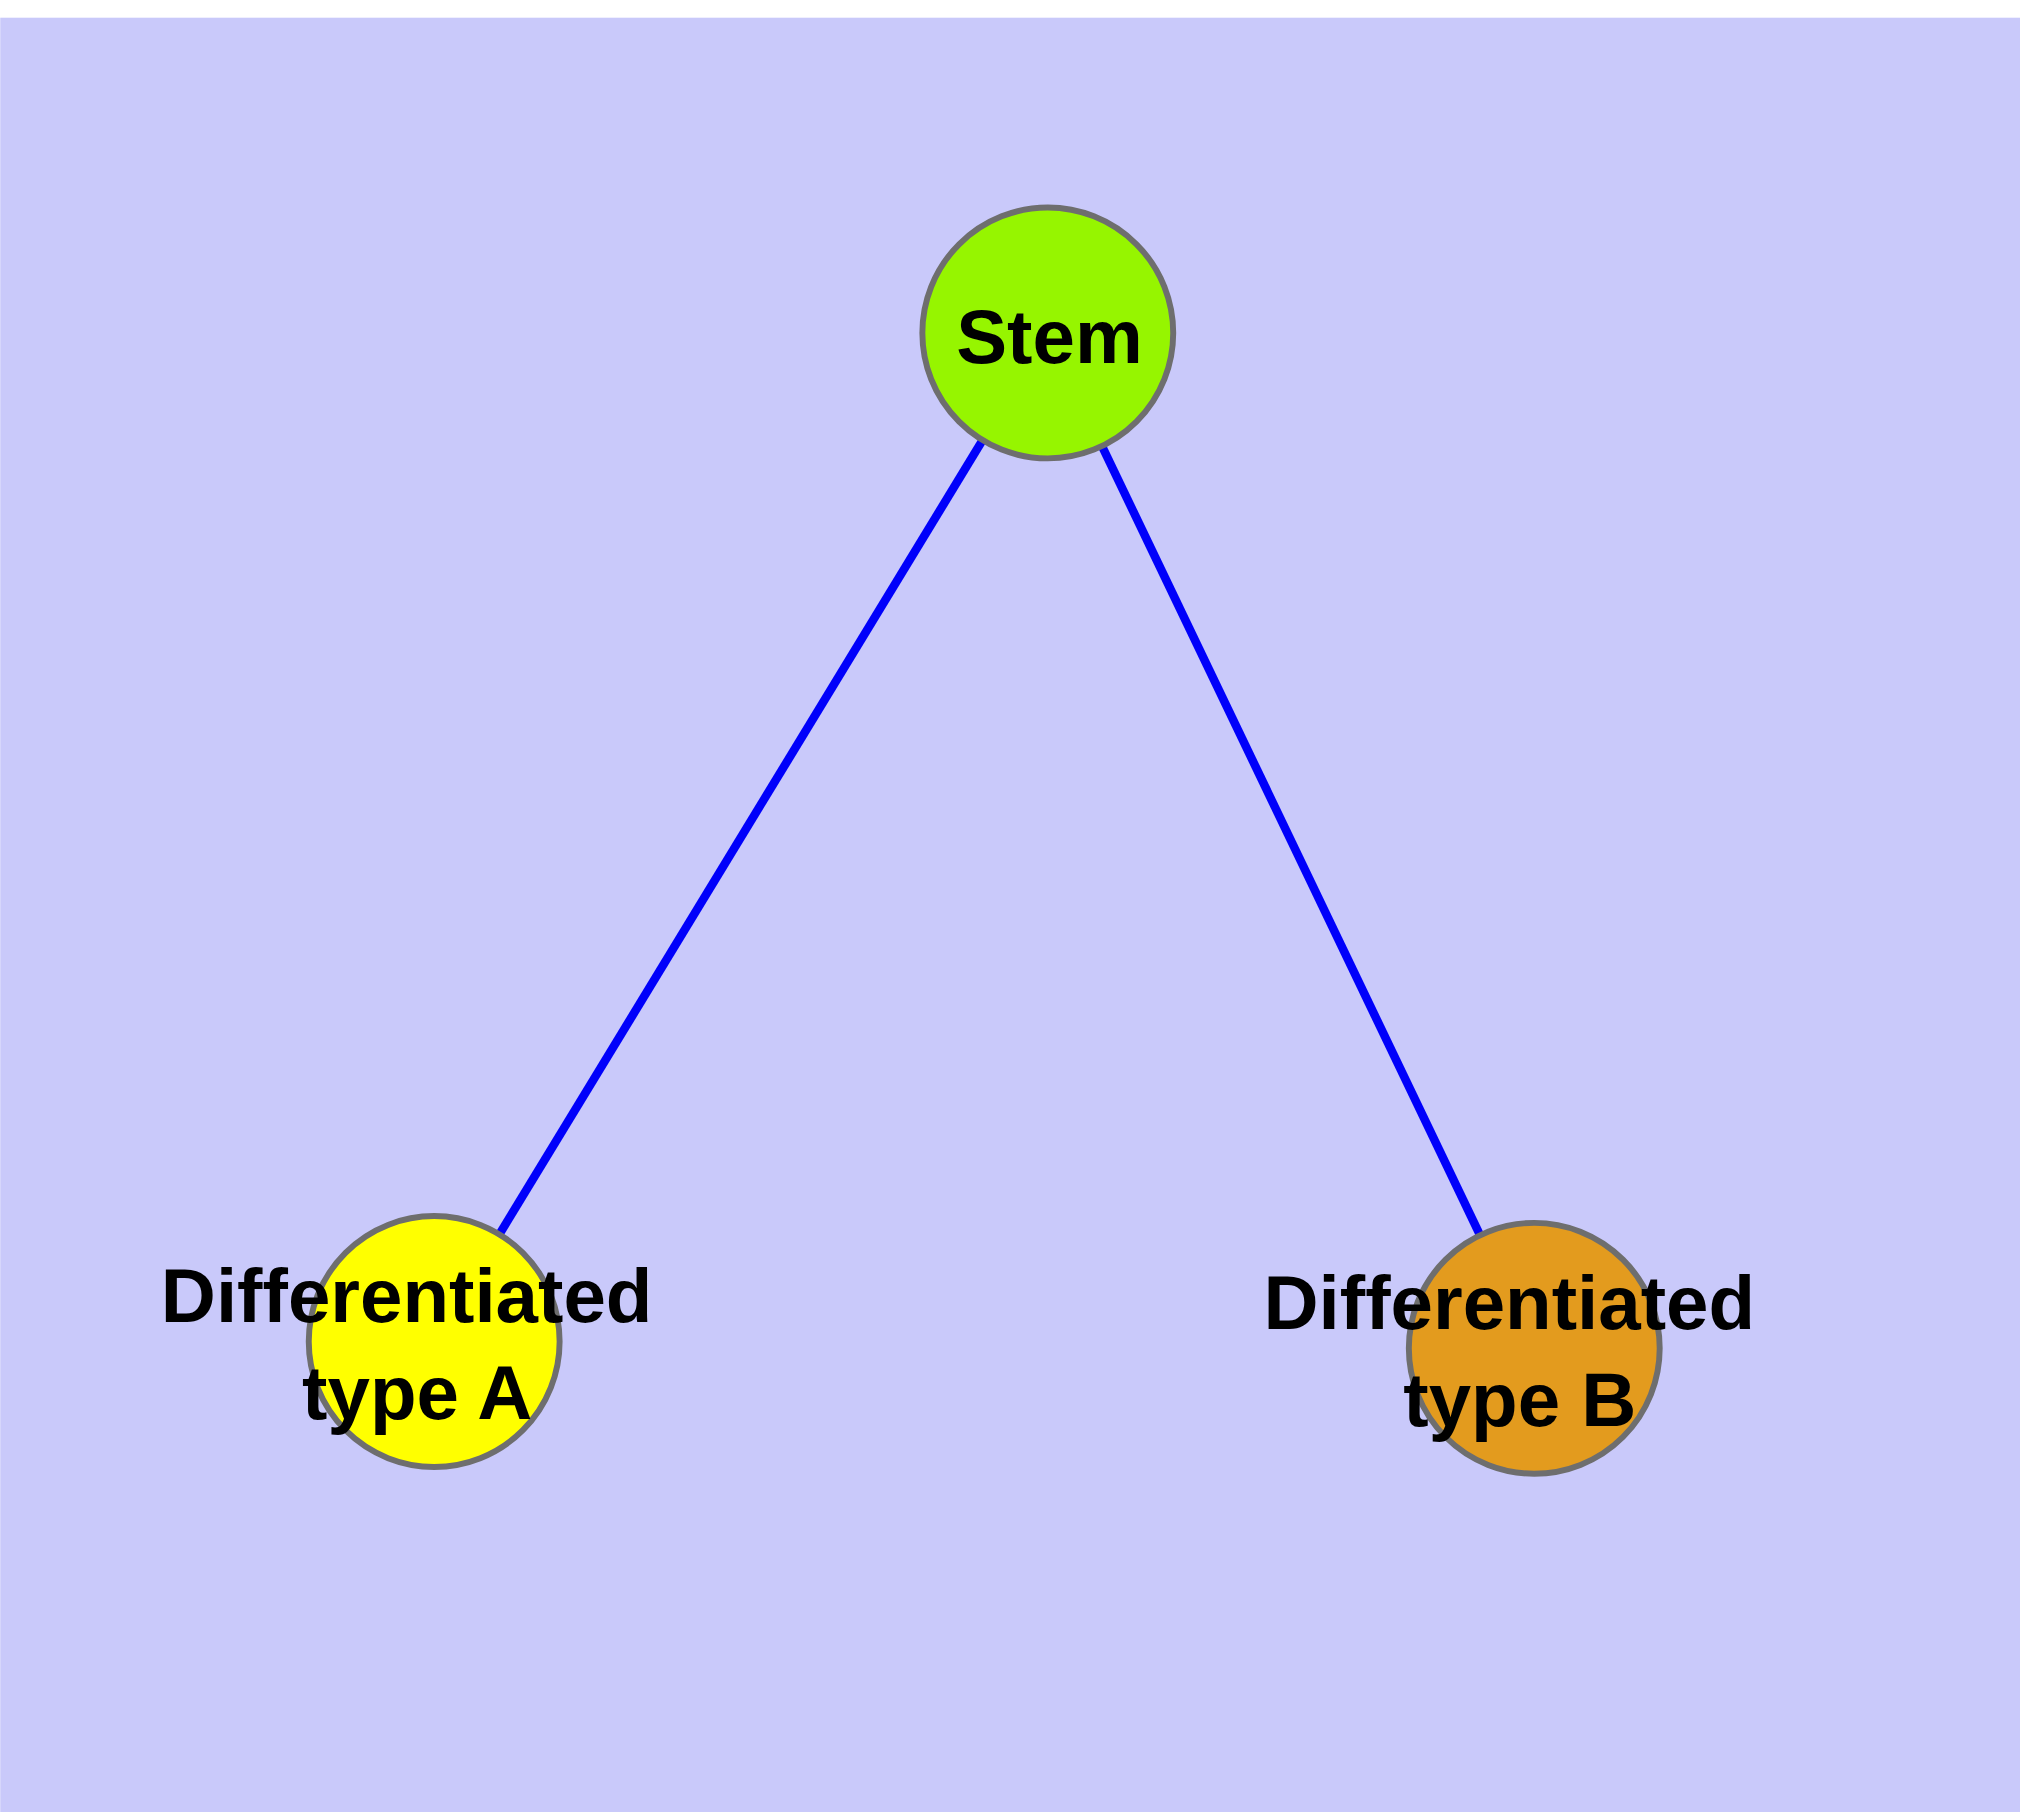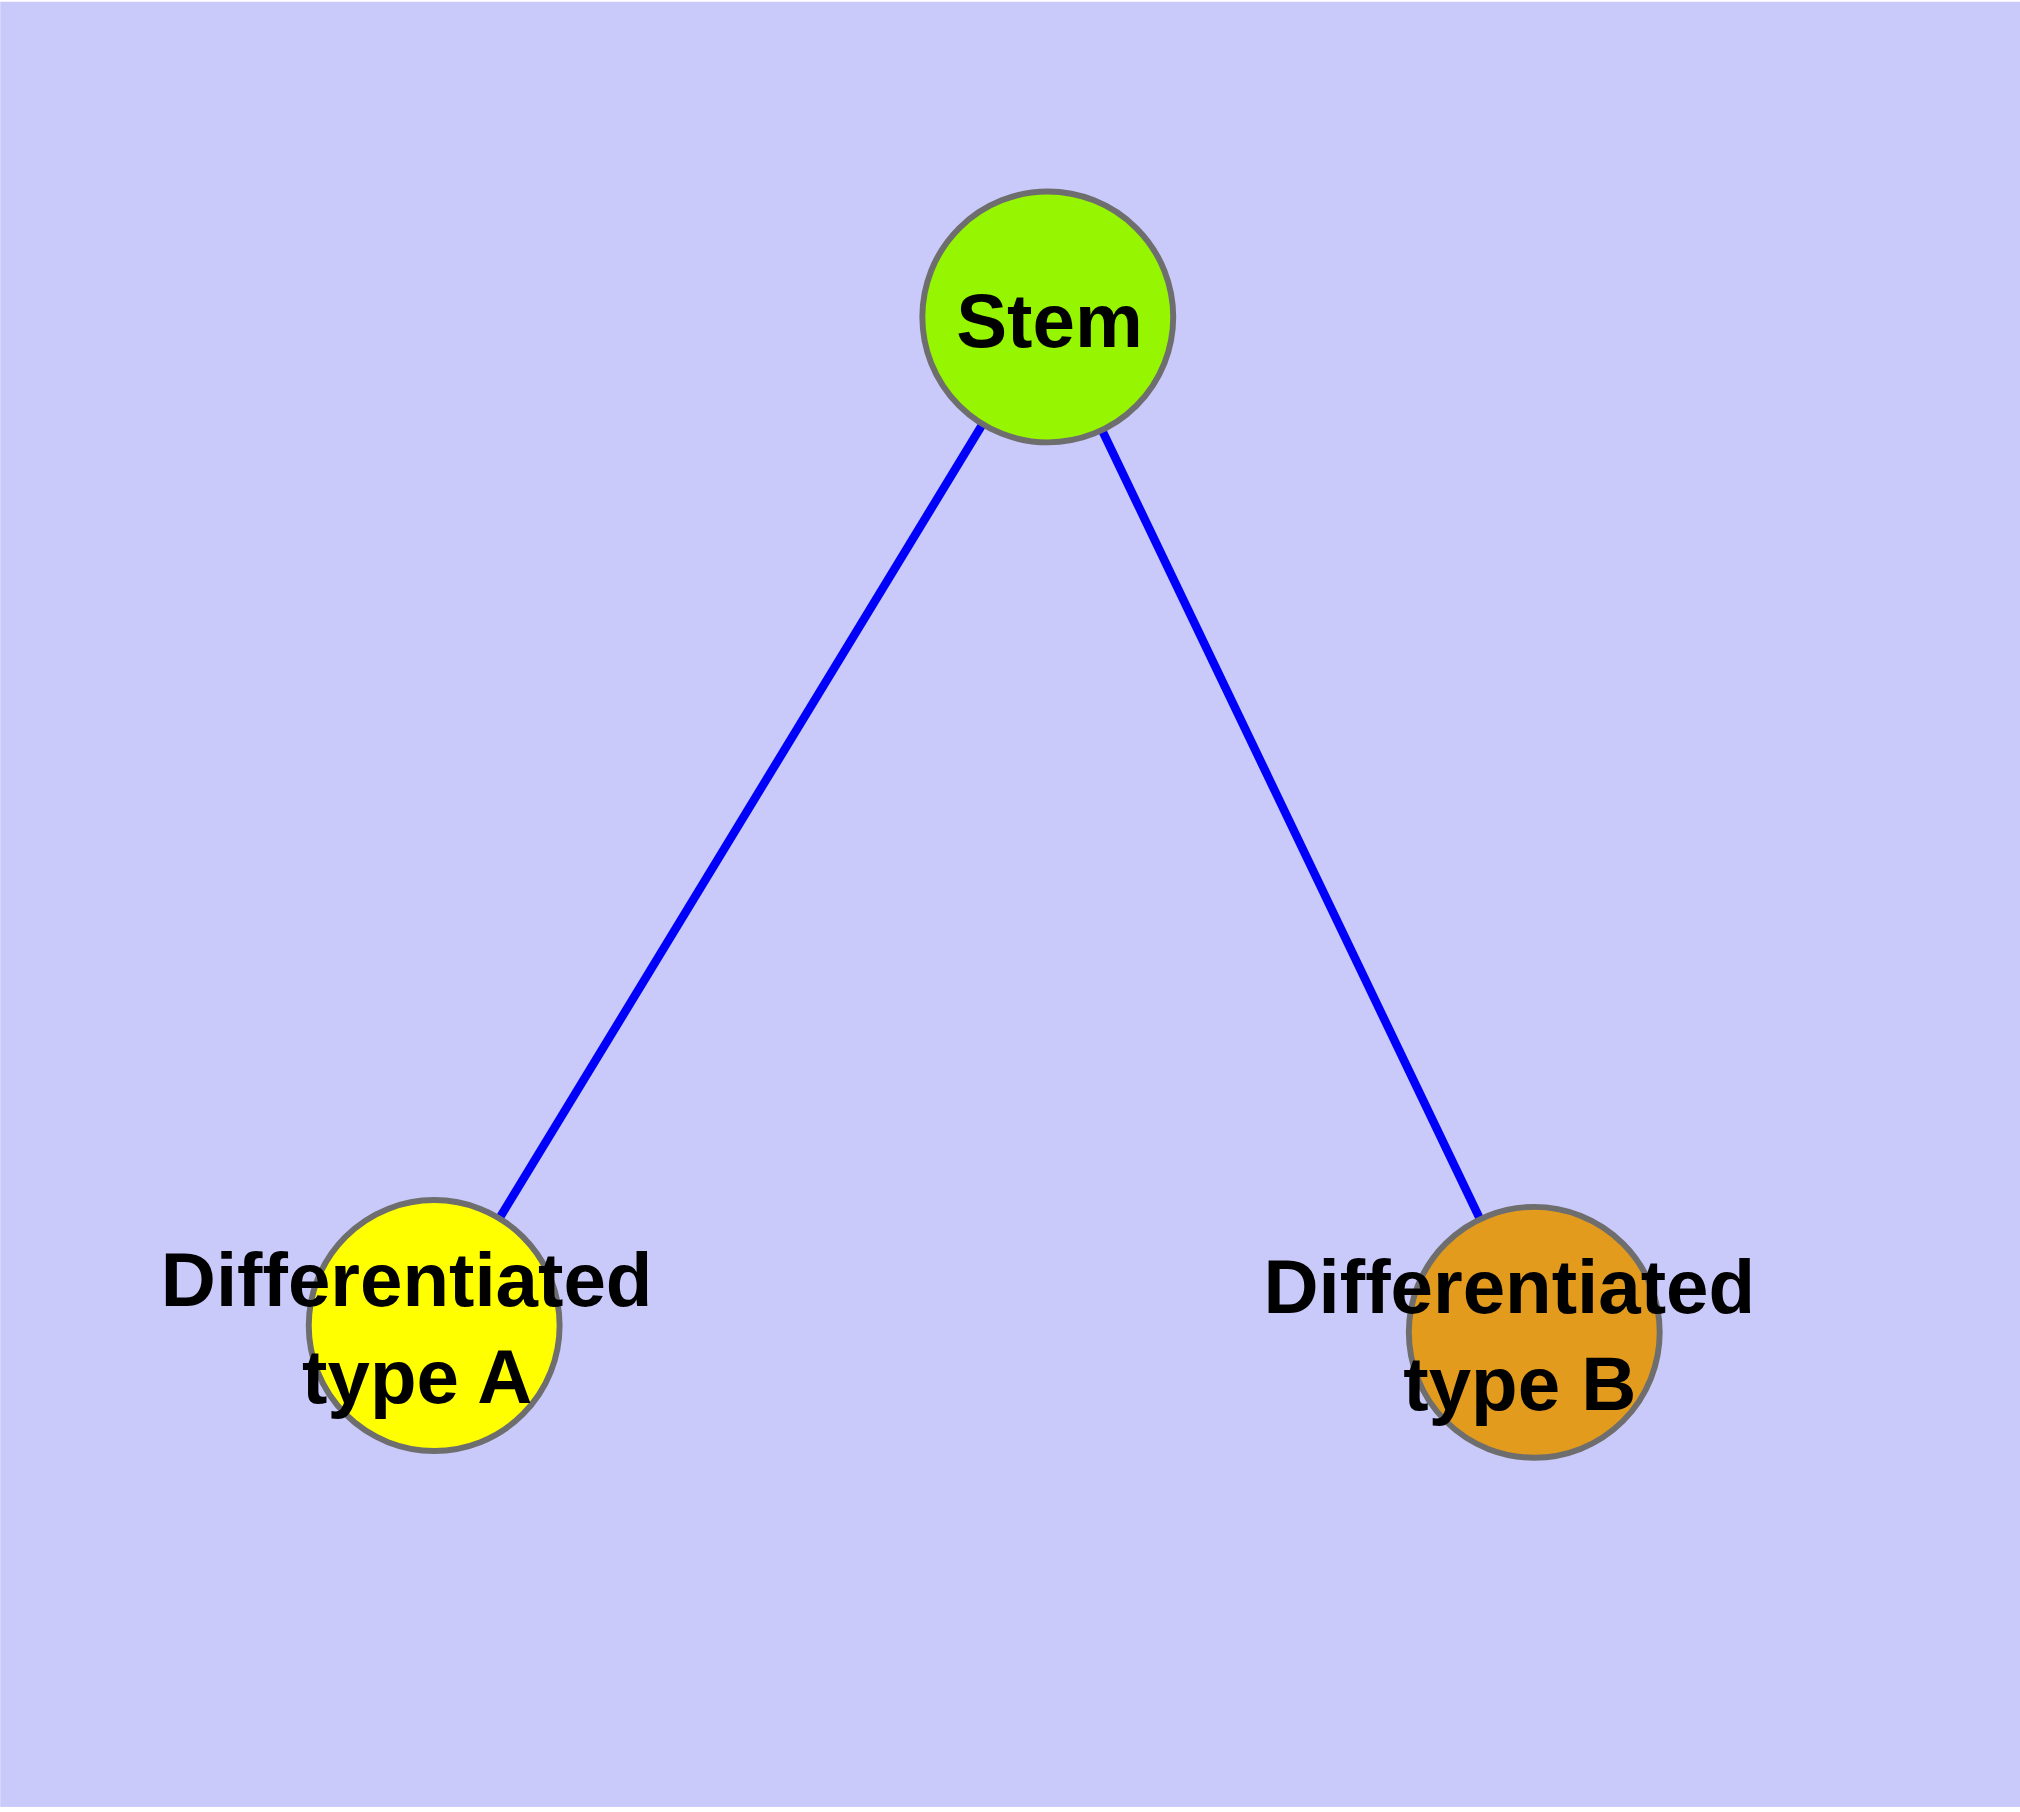--- a/index.html
+++ b/index.html
@@ -6,21 +6,21 @@
     margin: 0;
     padding: 0;
     background: #ffffff;
     width: 2021px;
     height: 1812px;
     overflow: hidden;
   }
   .graph-stage {
     position: absolute;
     left: 0;
-    top: 0;
+    top: 16px;
     width: 2021px;
     height: 1276px;
   }
   svg {
     display: block;
   }
   .node-circle {
     stroke-width: 7px;
   }
   .edge-line {

